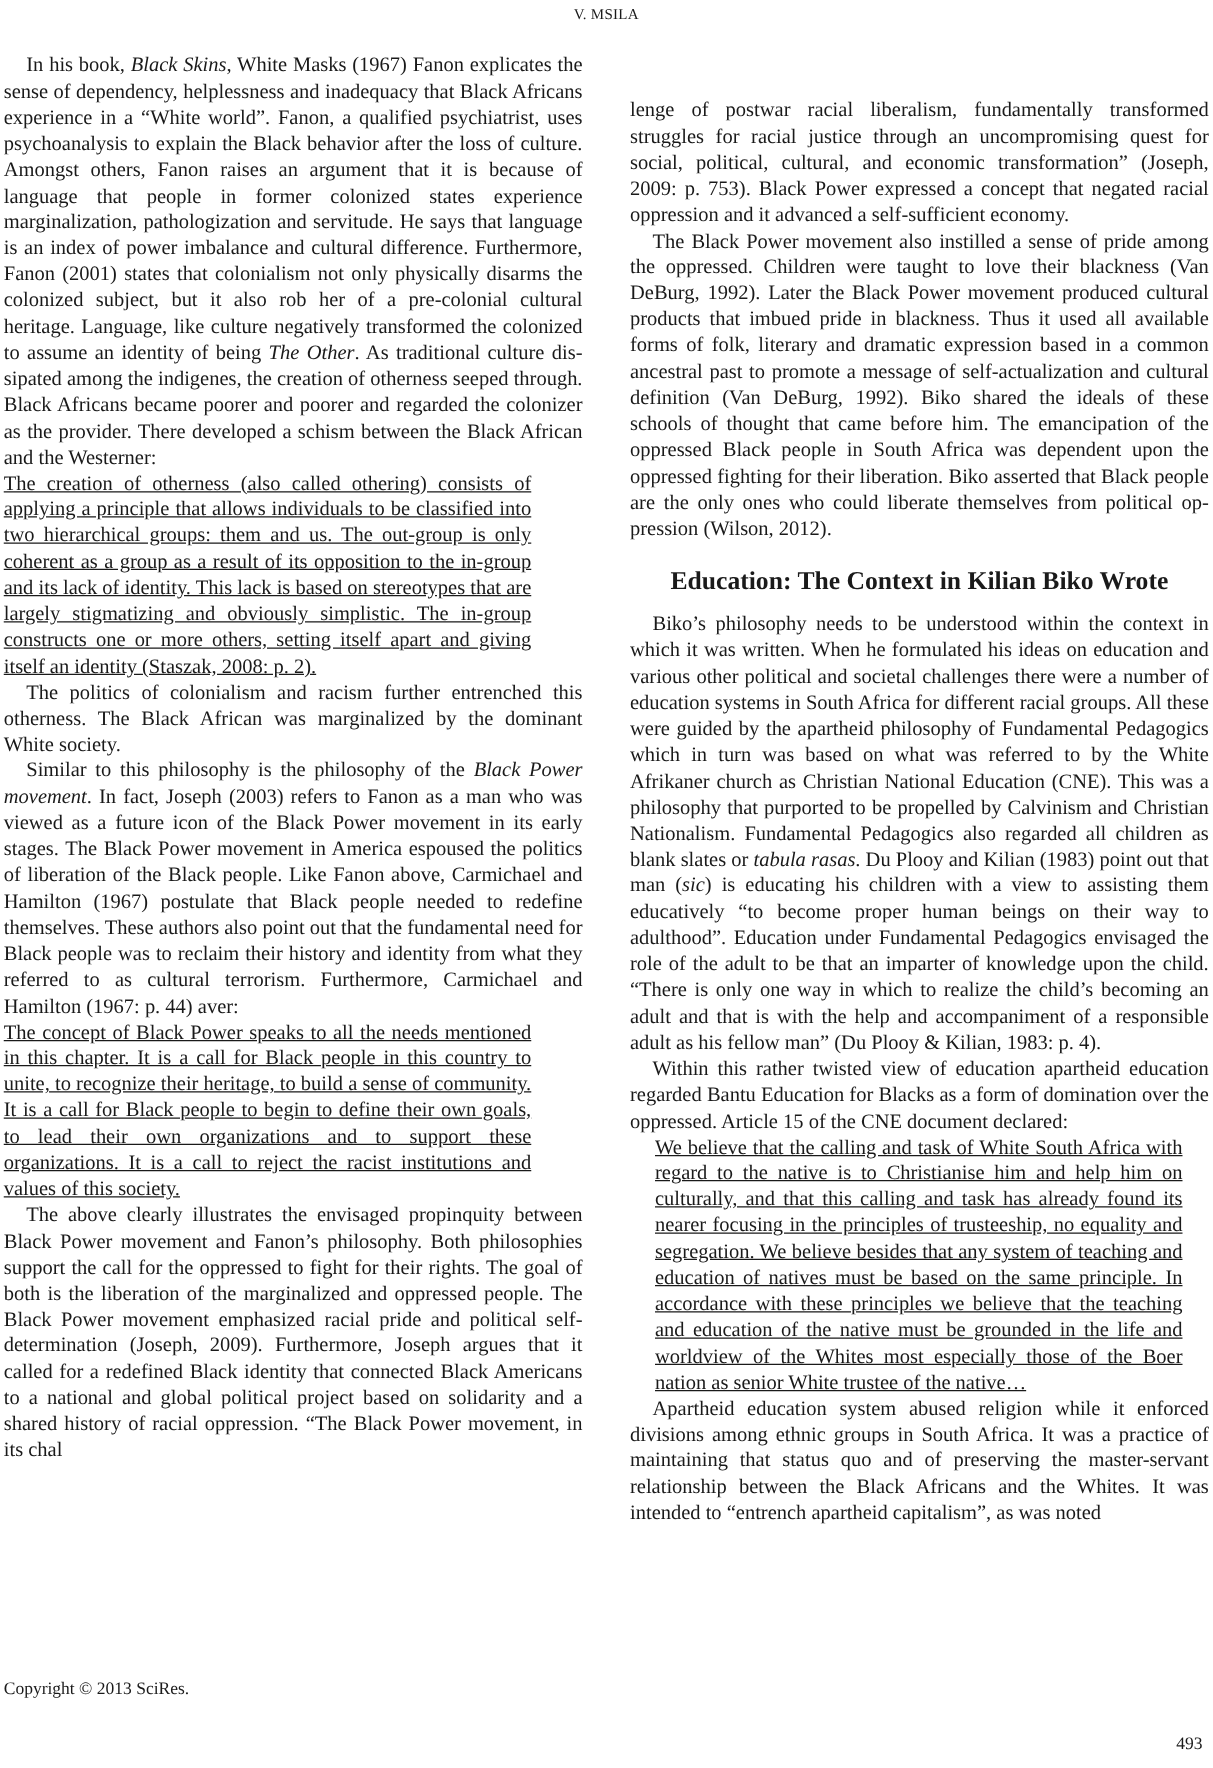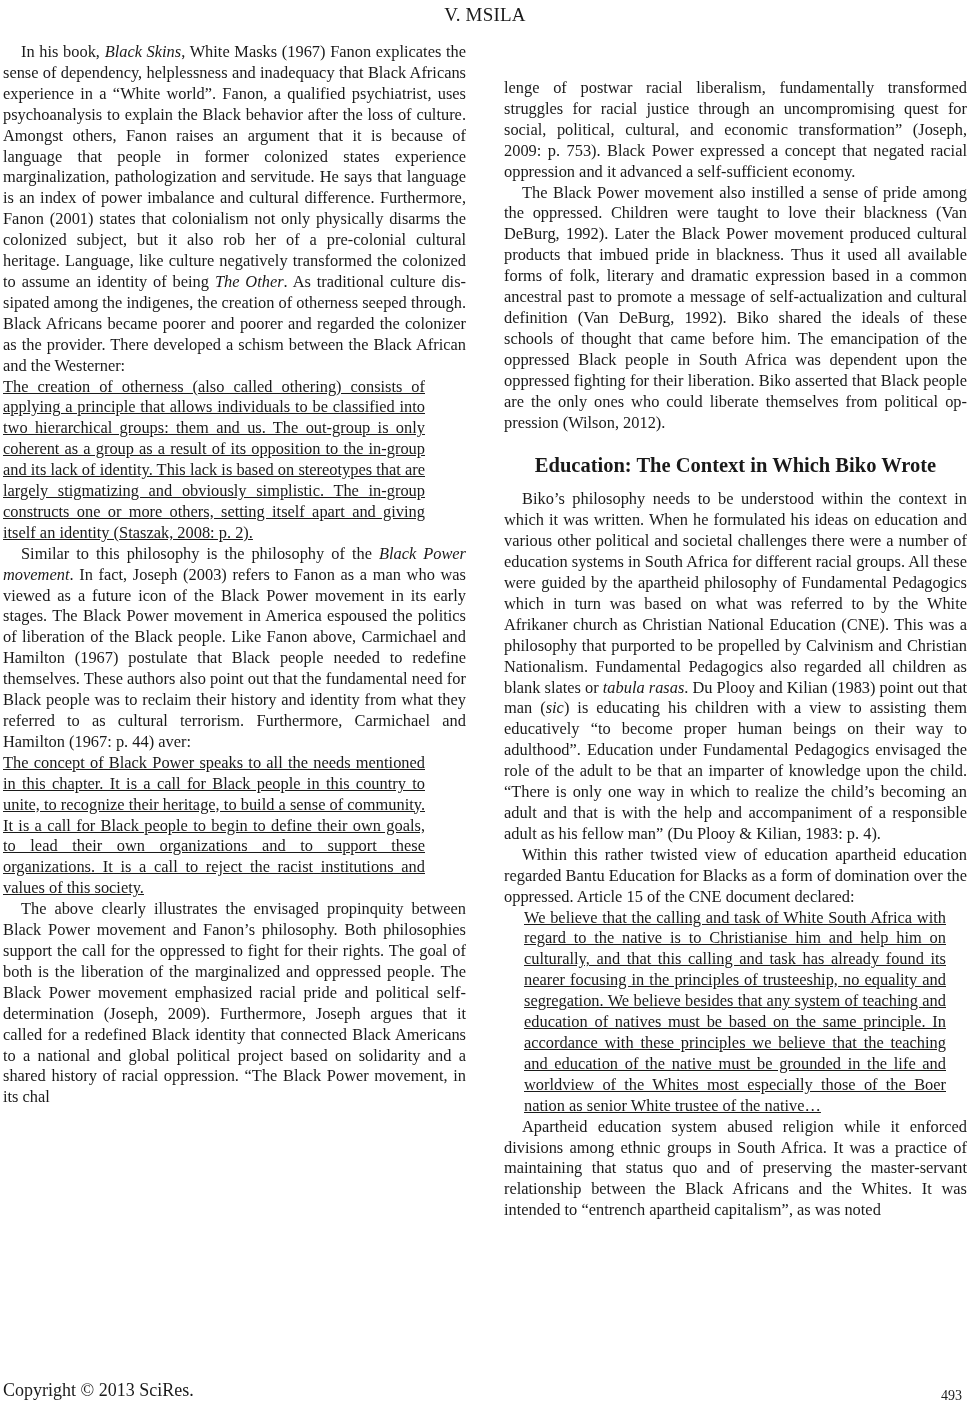--- a/index.html
+++ b/index.html
@@ -3,65 +3,66 @@
 <meta charset="utf-8">
 <style>
   html, body { margin: 0; padding: 0; background: #ffffff; }
   body {
     width: 970px; height: 1414px; position: relative; overflow: hidden;
     font-family: "Liberation Serif", "DejaVu Serif", serif;
     color: #1a1a1a;
   }
   .running-head {
     position: absolute; top: 4px; left: 0; width: 970px;
-    text-align: center; font-size: 19px; letter-spacing: 0.2px;
+    text-align: center; font-size: 12px; letter-spacing: 0.2px;
   }
   .col {
     position: absolute; top: 42px; width: 463px;
     font-size: 16.4px; line-height: 20.9px; text-align: justify;
   }
   .col.left { left: 3px; }
   .col.right { left: 504px; margin-top: 36px; }
   .col p { margin: 0; text-indent: 18px; hyphens: manual; }
   .col p.first { text-indent: 0; }
   .quote {
     margin: 10px 0 10px 20px; width: 422px;
     text-indent: 0 !important;
     text-decoration: underline;
   }
   .quote.right { margin-left: 20px; width: 422px; }
   .heading {
     font-weight: bold; font-size: 20.5px; text-align: center;
     margin: 20px 0 12px 0; text-indent: 0; line-height: 24px;
   }
   .footer-left {
-    position: absolute; left: 3px; top: 1380px; font-size: 18px;
+    position: absolute; left: 3px; top: 1344px; font-size: 14px;
   }
   .footer-right {
     position: absolute; right: 8px; top: 1388px; font-size: 14px;
   }
   em { font-style: italic; }
 </style>
 </head>
 <body>
 
 <div class="running-head">V. MSILA</div>
 
 <div class="col left">
   <p><span>In his book, </span><em>Black Skins</em><span>, White Masks (1967) Fanon expli­cates the sense of dependency, helplessness and inadequacy that Black Africans experience in a “White world”. Fanon, a qualified psychiatrist, uses psychoanalysis to explain the Black behavior after the loss of culture. Amongst others, Fanon raises an argument that it is because of language that people in former colonized states experience marginalization, pathologization and servitude. He says that language is an index of power im­balance and cultural difference. Furthermore, Fanon (2001) states that colonialism not only physically disarms the colonized sub­ject, but it also rob her of a pre-colonial cultural heritage. Lan­guage, like culture negatively transformed the colonized to as­sume an identity of being </span><em>The Other</em><span>. As traditional culture dis­sipated among the indigenes, the creation of otherness seeped through. Black Africans became poorer and poorer and regard­ed the colonizer as the provider. There developed a schism be­tween the Black African and the Westerner:</span></p>
   <p class="quote">The creation of otherness (also called othering) consists of applying a principle that allows individuals to be classi­fied into two hierarchical groups: them and us. The out-group is only coherent as a group as a result of its opposi­tion to the in-group and its lack of identity. This lack is based on stereotypes that are largely stigmatizing and ob­viously simplistic. The in-group constructs one or more others, setting itself apart and giving itself an identity (Staszak, 2008: p. 2).</p>
+  <p>The politics of colonialism and racism further entrenched this otherness. The Black African was marginalized by the domi­nant White society.</p>
   <p><span>Similar to this philosophy is the philosophy of the </span><em>Black Power movement</em><span>. In fact, Joseph (2003) refers to Fanon as a man who was viewed as a future icon of the Black Power movement in its early stages. The Black Power movement in America espoused the politics of liberation of the Black people. Like Fanon above, Carmichael and Hamilton (1967) postulate that Black people needed to redefine themselves. These authors also point out that the fundamental need for Black people was to reclaim their history and identity from what they referred to as cultural terrorism. Furthermore, Carmichael and Hamilton (1967: p. 44) aver:</span></p>
   <p class="quote">The concept of Black Power speaks to all the needs men­tioned in this chapter. It is a call for Black people in this country to unite, to recognize their heritage, to build a sense of community. It is a call for Black people to begin to define their own goals, to lead their own organizations and to support these organizations. It is a call to reject the racist institutions and values of this society.</p>
   <p>The above clearly illustrates the envisaged propinquity be­tween Black Power movement and Fanon’s philosophy. Both philosophies support the call for the oppressed to fight for their rights. The goal of both is the liberation of the marginalized and oppressed people. The Black Power movement emphasized ra­cial pride and political self-determination (Joseph, 2009). Fur­thermore, Joseph argues that it called for a redefined Black identity that connected Black Americans to a national and global political project based on solidarity and a shared history of racial oppression. “The Black Power movement, in its chal­</p>
 </div>
 
 <div class="col right">
   <p class="first">lenge of postwar racial liberalism, fundamentally transformed struggles for racial justice through an uncompromising quest for social, political, cultural, and economic transformation” (Jo­seph, 2009: p. 753). Black Power expressed a concept that ne­gated racial oppression and it advanced a self-sufficient econ­omy.</p>
   <p>The Black Power movement also instilled a sense of pride among the oppressed. Children were taught to love their black­ness (Van DeBurg, 1992). Later the Black Power movement produced cultural products that imbued pride in blackness. Thus it used all available forms of folk, literary and dramatic expression based in a common ancestral past to promote a mes­sage of self-actualization and cultural definition (Van DeBurg, 1992). Biko shared the ideals of these schools of thought that came before him. The emancipation of the oppressed Black people in South Africa was dependent upon the oppressed fighting for their liberation. Biko asserted that Black people are the only ones who could liberate themselves from political op­pression (Wilson, 2012).</p>
-  <h2 class="heading">Education: The Context in Which Biko Wrote</h2>
+  <h2 class="heading">Education: The Context in Kilian Biko Wrote</h2>
   <p><span>Biko’s philosophy needs to be understood within the context in which it was written. When he formulated his ideas on edu­cation and various other political and societal challenges there were a number of education systems in South Africa for differ­ent racial groups. All these were guided by the apartheid phi­losophy of Fundamental Pedagogics which in turn was based on what was referred to by the White Afrikaner church as Christian National Education (CNE). This was a philosophy that purported to be propelled by Calvinism and Christian Na­tionalism. Fundamental Pedagogics also regarded all children as blank slates or </span><em>tabula rasas</em><span>. Du Plooy and Kilian (1983) point out that man (</span><em>sic</em><span>) is educating his children with a view to assisting them educatively “to become proper human beings on their way to adulthood”. Education under Fundamental Peda­gogics envisaged the role of the adult to be that an imparter of knowledge upon the child. “There is only one way in which to realize the child’s becoming an adult and that is with the help and accompaniment of a responsible adult as his fellow man” (Du Plooy &amp; Kilian, 1983: p. 4).</span></p>
   <p>Within this rather twisted view of education apartheid educa­tion regarded Bantu Education for Blacks as a form of domina­tion over the oppressed. Article 15 of the CNE document de­clared:</p>
   <p class="quote right">We believe that the calling and task of White South Africa with regard to the native is to Christianise him and help him on culturally, and that this calling and task has al­ready found its nearer focusing in the principles of trus­teeship, no equality and segregation. We believe besides that any system of teaching and education of natives must be based on the same principle. In accordance with these principles we believe that the teaching and education of the native must be grounded in the life and worldview of the Whites most especially those of the Boer nation as senior White trustee of the native…</p>
   <p>Apartheid education system abused religion while it enforced divisions among ethnic groups in South Africa. It was a prac­tice of maintaining that status quo and of preserving the master-servant relationship between the Black Africans and the Whites. It was intended to “entrench apartheid capitalism”, as was noted</p>
 </div>
 
 <div class="footer-left">Copyright © 2013 SciRes.</div>
 <div class="footer-right">493</div>
 
 </body></html>

